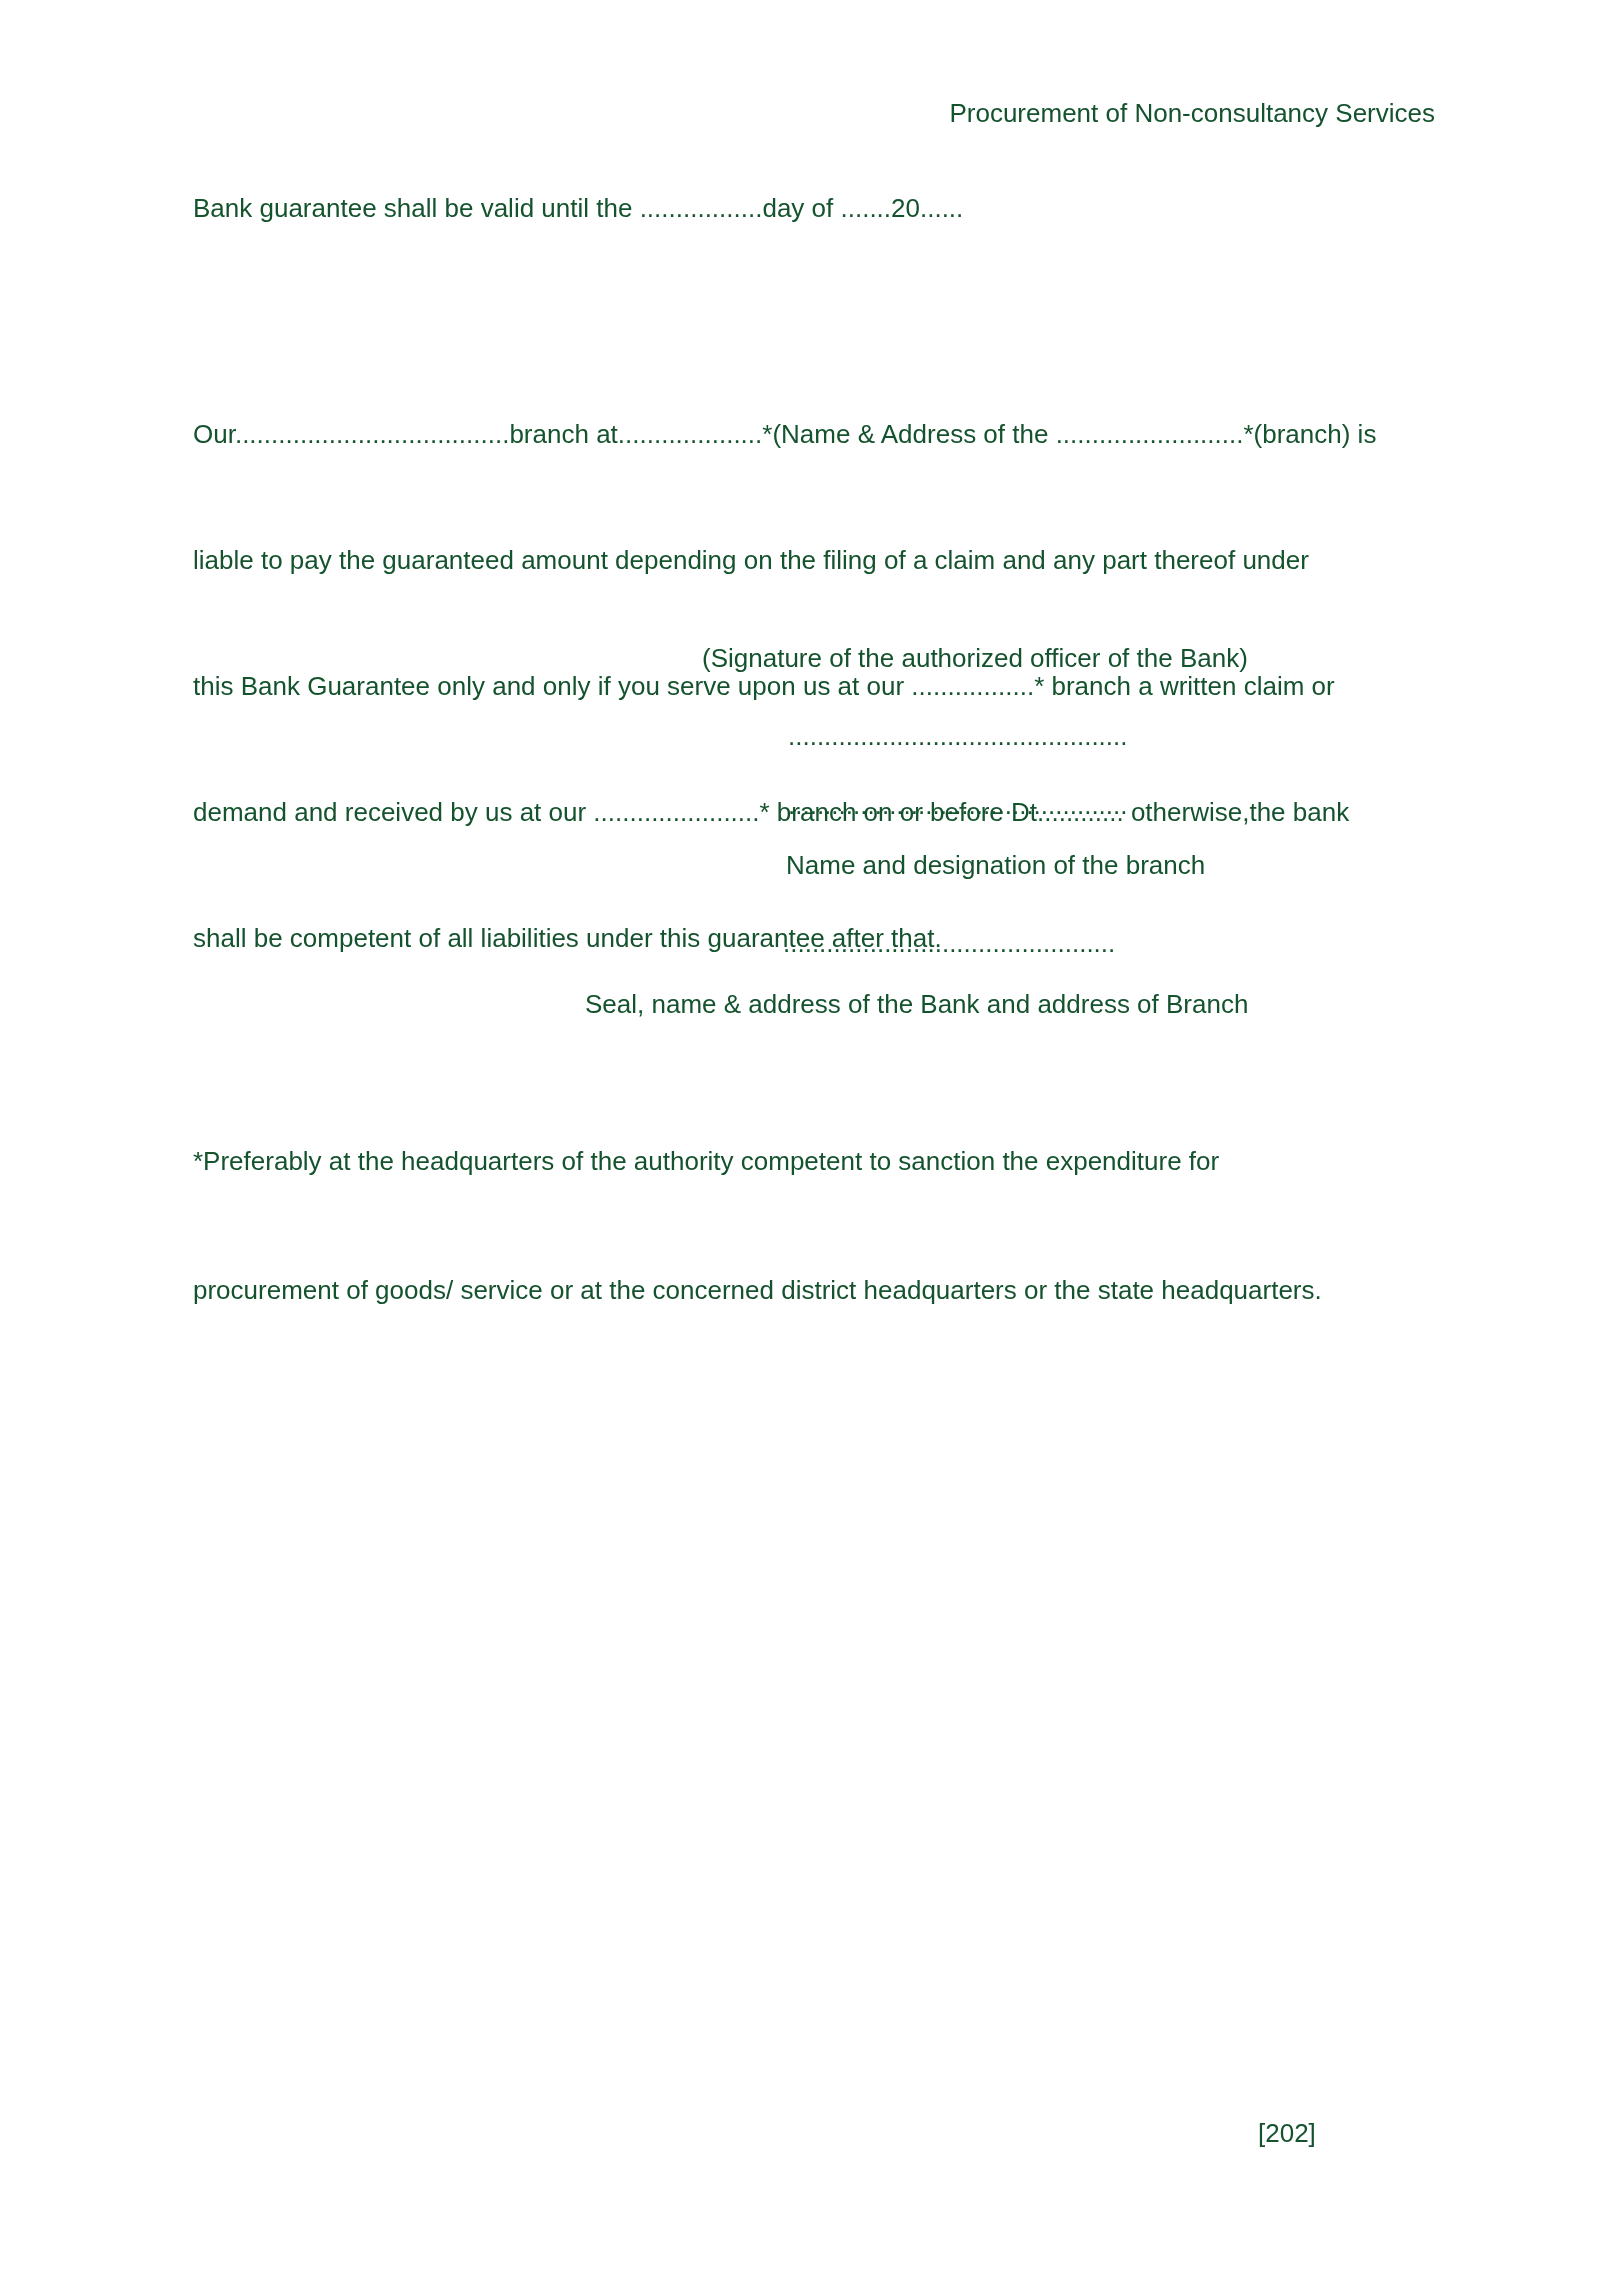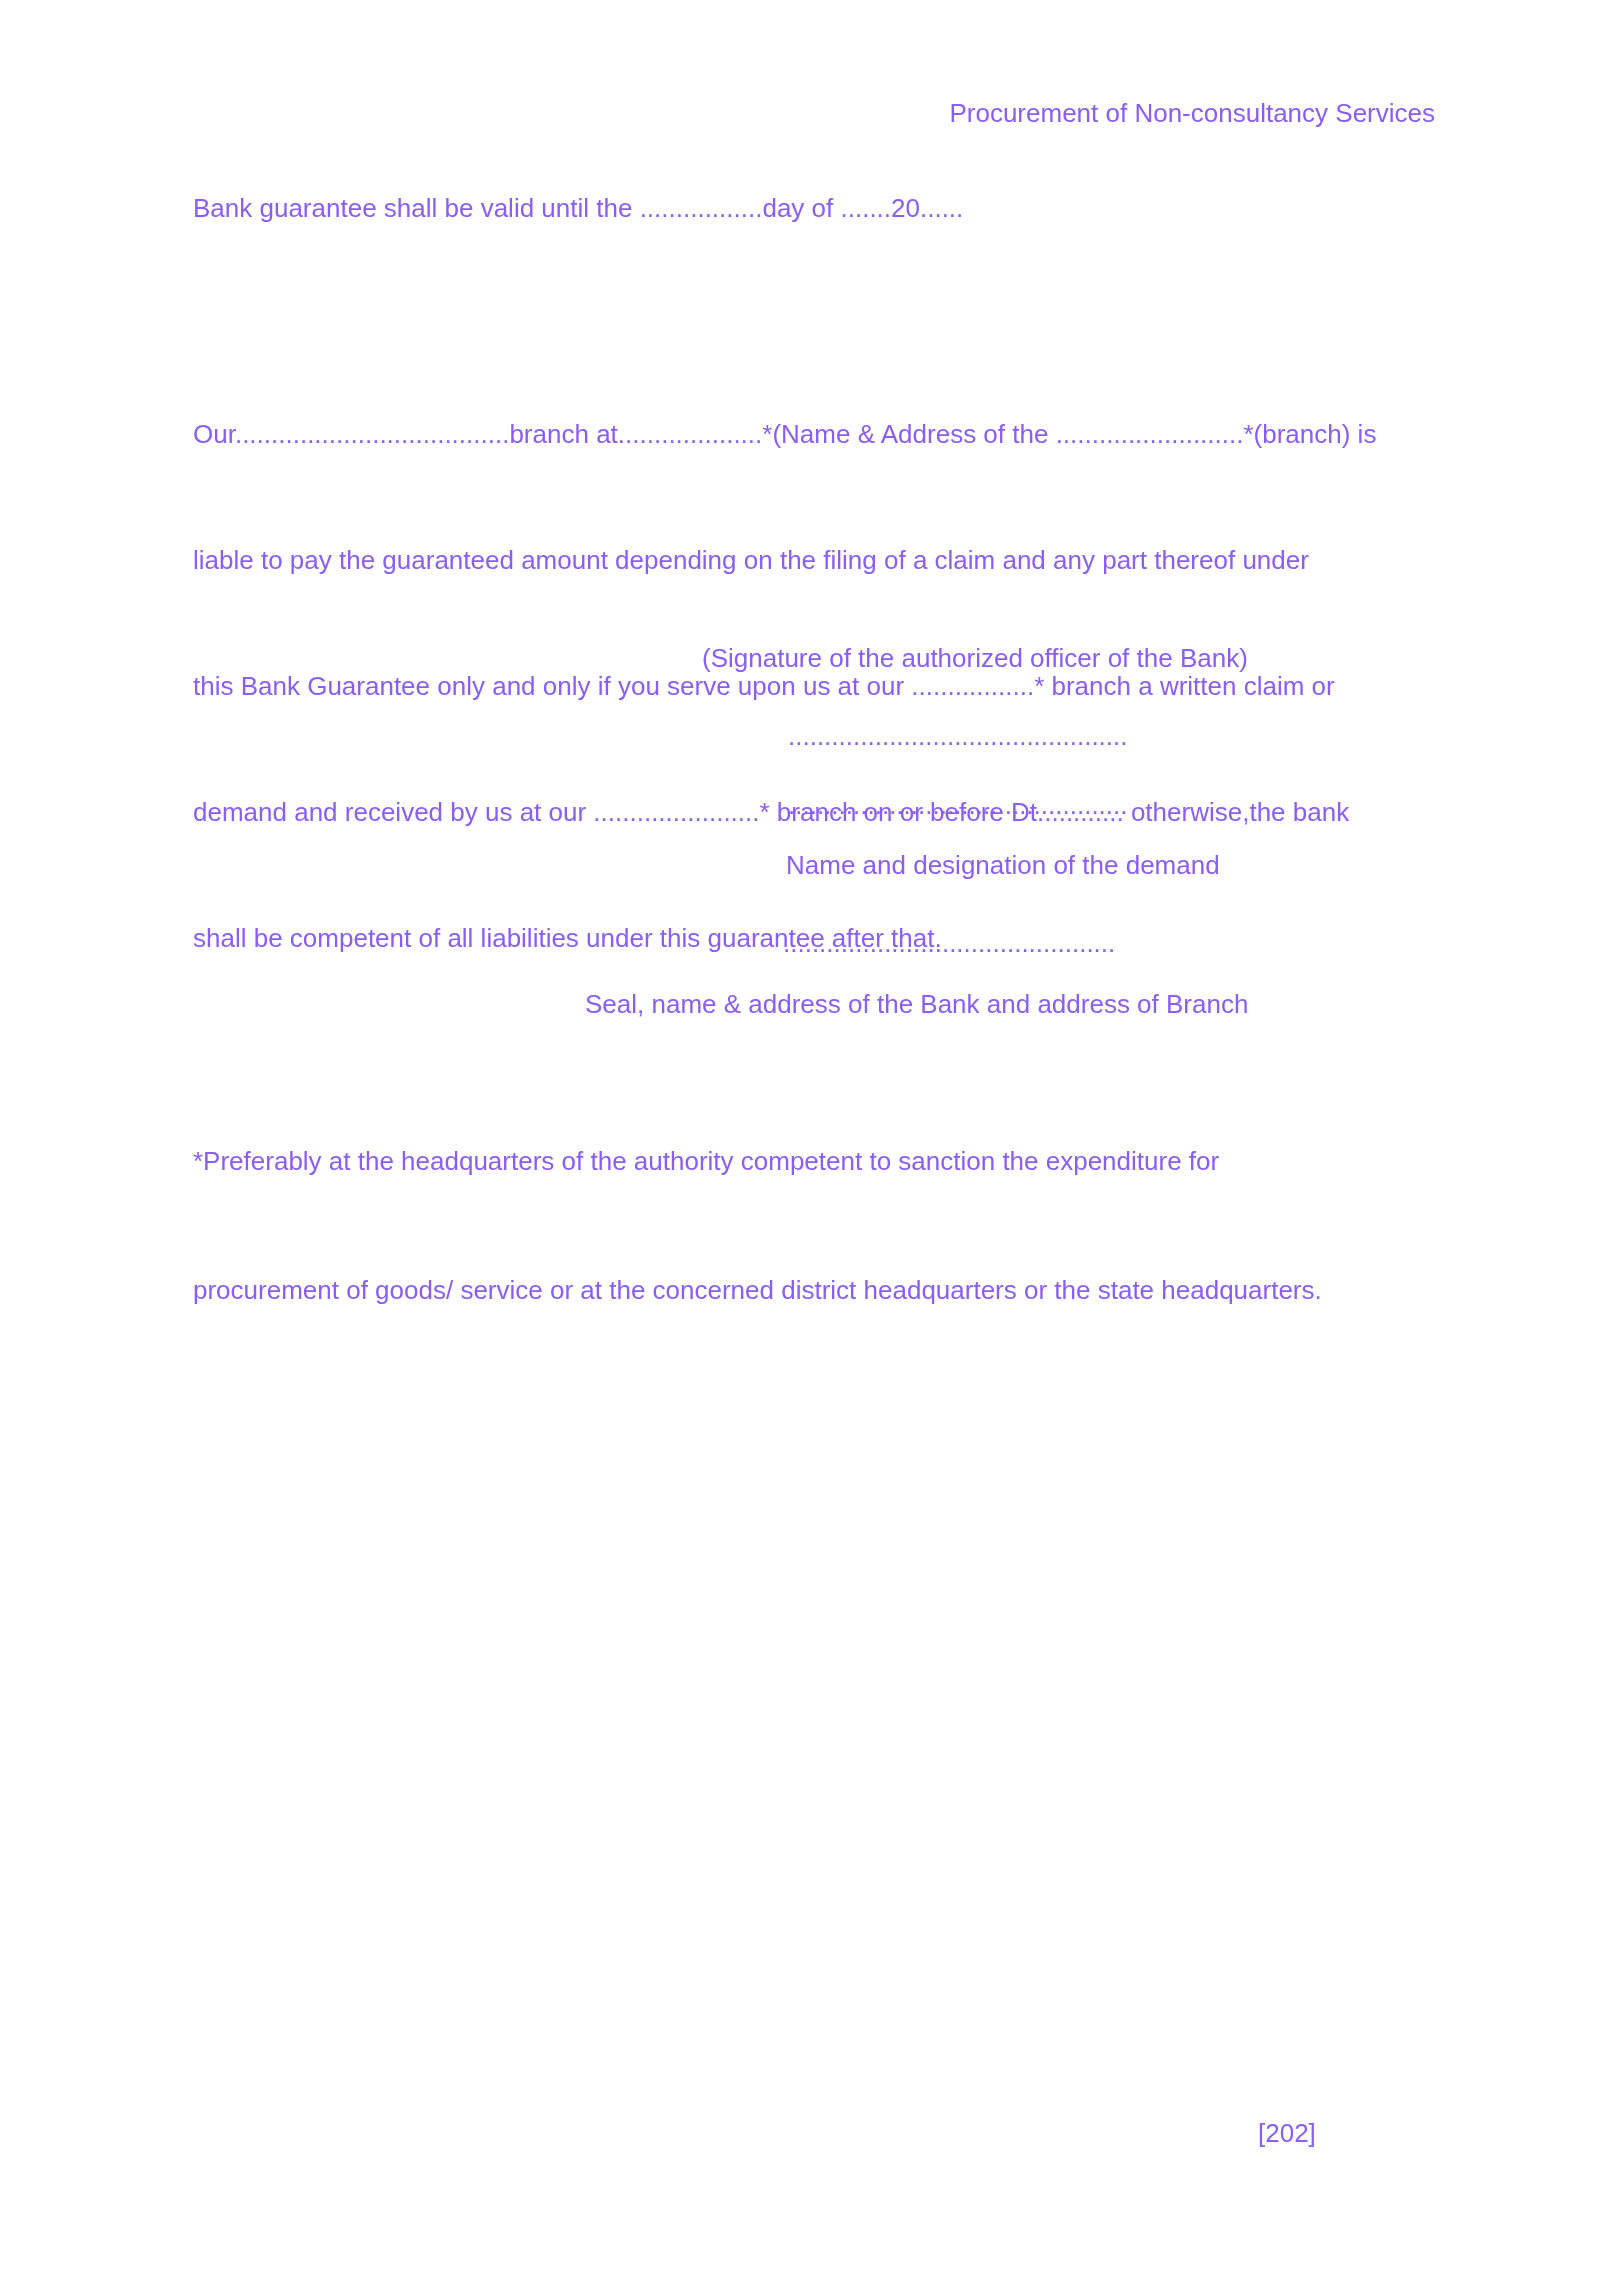--- a/index.html
+++ b/index.html
@@ -9,21 +9,21 @@
   }
   .page {
     position: relative;
     width: 1623px;
     height: 2295px;
     background: #ffffff;
     overflow: hidden;
     font-family: "Liberation Sans", "DejaVu Sans", sans-serif;
     font-size: 26px;
     line-height: 42px;
-    color: #8b5cf6;
+    color: #14532d;
     -webkit-font-smoothing: antialiased;
   }
   .abs { position: absolute; white-space: pre; }
   .header-line       { top: 92px;  right: 188px; }
   .validity-line     { top: 187px;  left: 193px; }
   .guarantee-para    { top: 329px;  left: 193px; }
   .sig-caption       { top: 637px;  left: 686px; margin-left: 16px; }
   .dotted-1          { top: 715px; left: 788px; }
   .dotted-2          { top: 784px; left: 788px; }
   .officer-caption   { top: 844px; left: 786px; }
@@ -49,21 +49,21 @@
     <div>demand and received by us at our .......................* branch on or before Dt............ otherwise,the bank</div>
     <div>shall be competent of all liabilities under this guarantee after that.</div>
   </div>
 
   <div class="abs sig-caption">(Signature of the authorized officer of the Bank)</div>
 
   <div class="abs dotted-1">...............................................</div>
 
   <div class="abs dotted-2">...............................................</div>
 
-  <div class="abs officer-caption">Name and designation of the demand</div>
+  <div class="abs officer-caption">Name and designation of the branch</div>
 
   <div class="abs dotted-3">..............................................</div>
 
   <div class="abs seal-caption">Seal, name &amp; address of the Bank and address of Branch</div>
 
   <div class="abs footnote">
     <div>*Preferably at the headquarters of the authority competent to sanction the expenditure for</div>
     <div>procurement of goods/ service or at the concerned district headquarters or the state headquarters.</div>
   </div>
 

